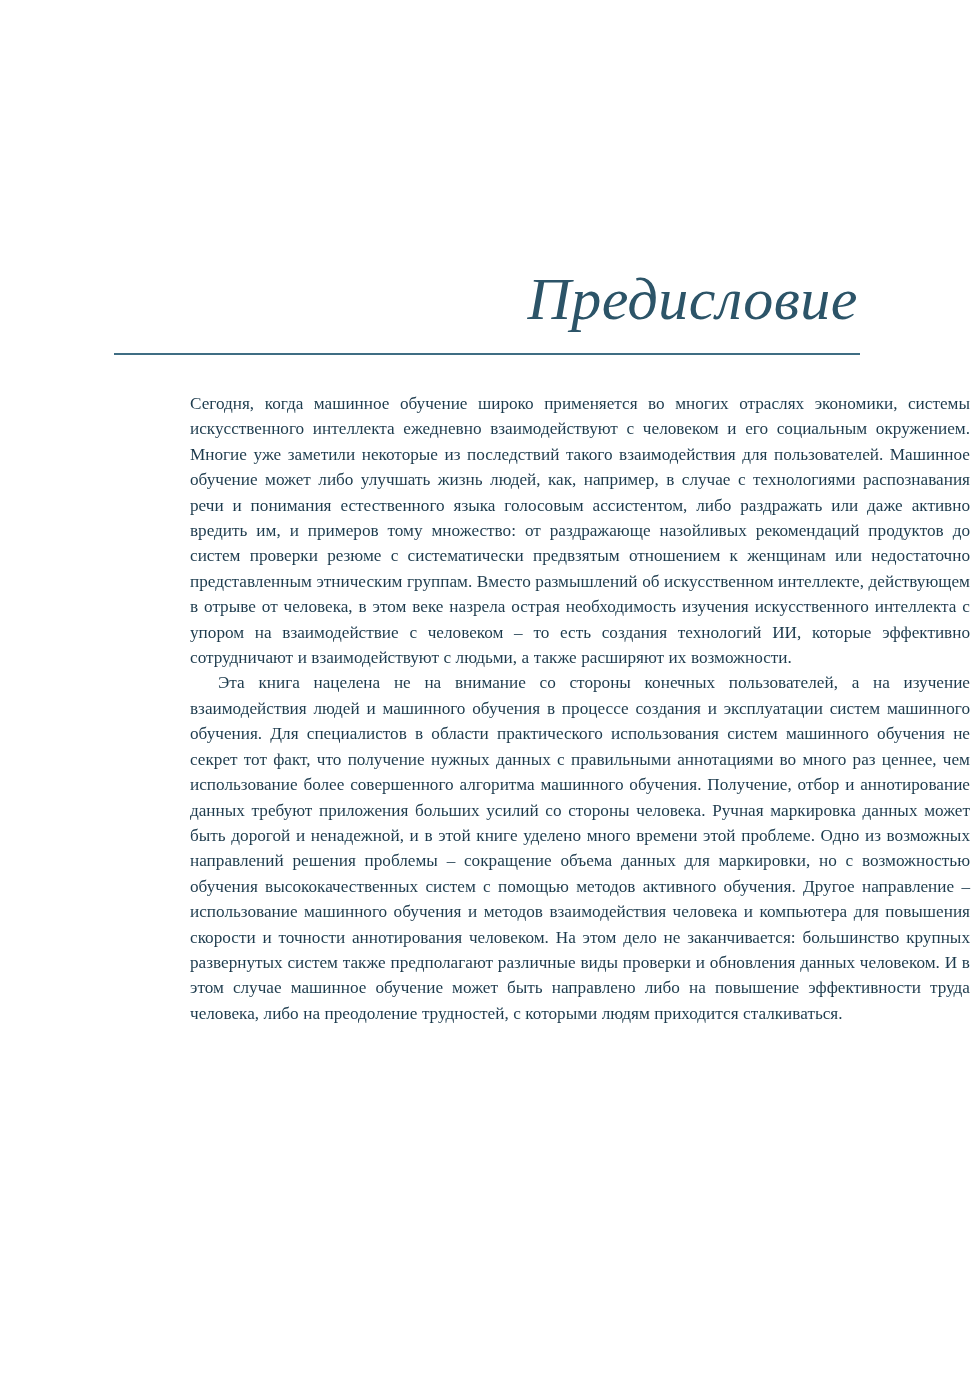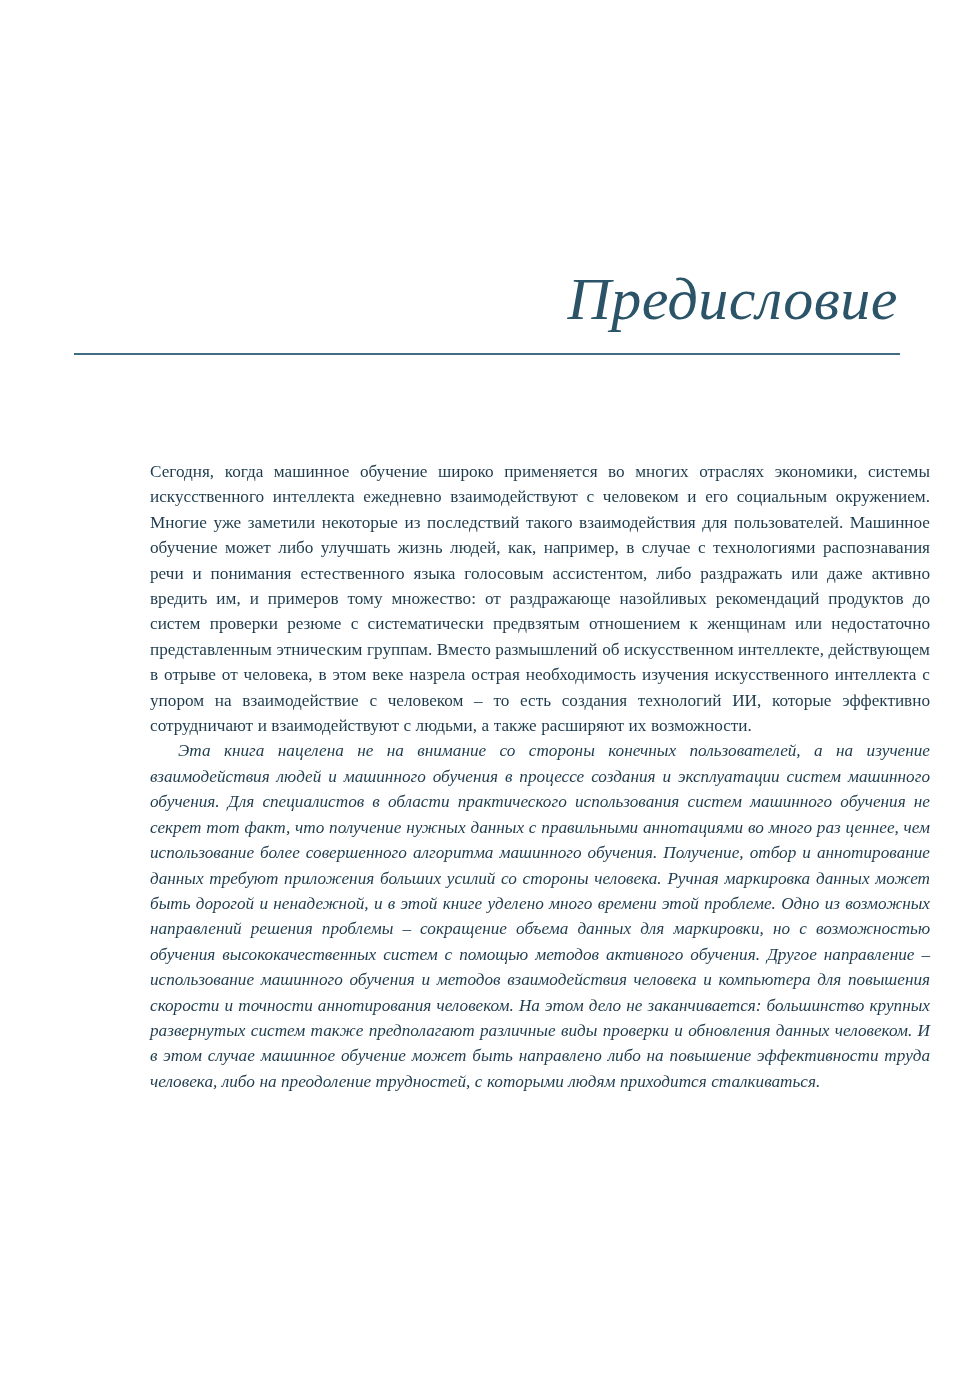--- a/index.html
+++ b/index.html
@@ -12,21 +12,21 @@
     background: #ffffff;
     font-family: "Liberation Serif", serif;
     color: #1b3a4b;
     overflow: hidden;
   }
   .page {
     position: relative;
     width: 974px;
     height: 1388px;
     box-sizing: border-box;
-    padding: 0 74px;
+    padding: 0 114px;
   }
   .title-block {
     padding-top: 268px;
   }
   .page-title {
     font-family: "Liberation Serif", serif;
     font-style: italic;
     font-weight: 400;
     font-size: 60px;
     line-height: 1.05;
@@ -36,36 +36,35 @@
     margin: 0;
     padding-right: 2px;
   }
   .title-rule {
     margin-top: 22px;
     height: 2px;
     background: #3f6d83;
     width: 100%;
   }
   .body-block {
-    margin-top: 104px;
+    margin-top: 36px;
     width: 780px;
     margin-left: 76px;
   }
   .para {
     margin: 0;
     font-size: 17.2px;
     line-height: 25.4px;
     text-align: justify;
     color: #1d3b4d;
     hyphens: none;
     word-spacing: 0.2px;
   }
   .para + .para {
     text-indent: 28px;
-    font-style: italic;
   }
 </style>
 </head>
 <body>
 
 <div class="page">
 
   <div class="title-block">
     <h1 class="page-title">Предисловие</h1>
     <div class="title-rule"></div>

